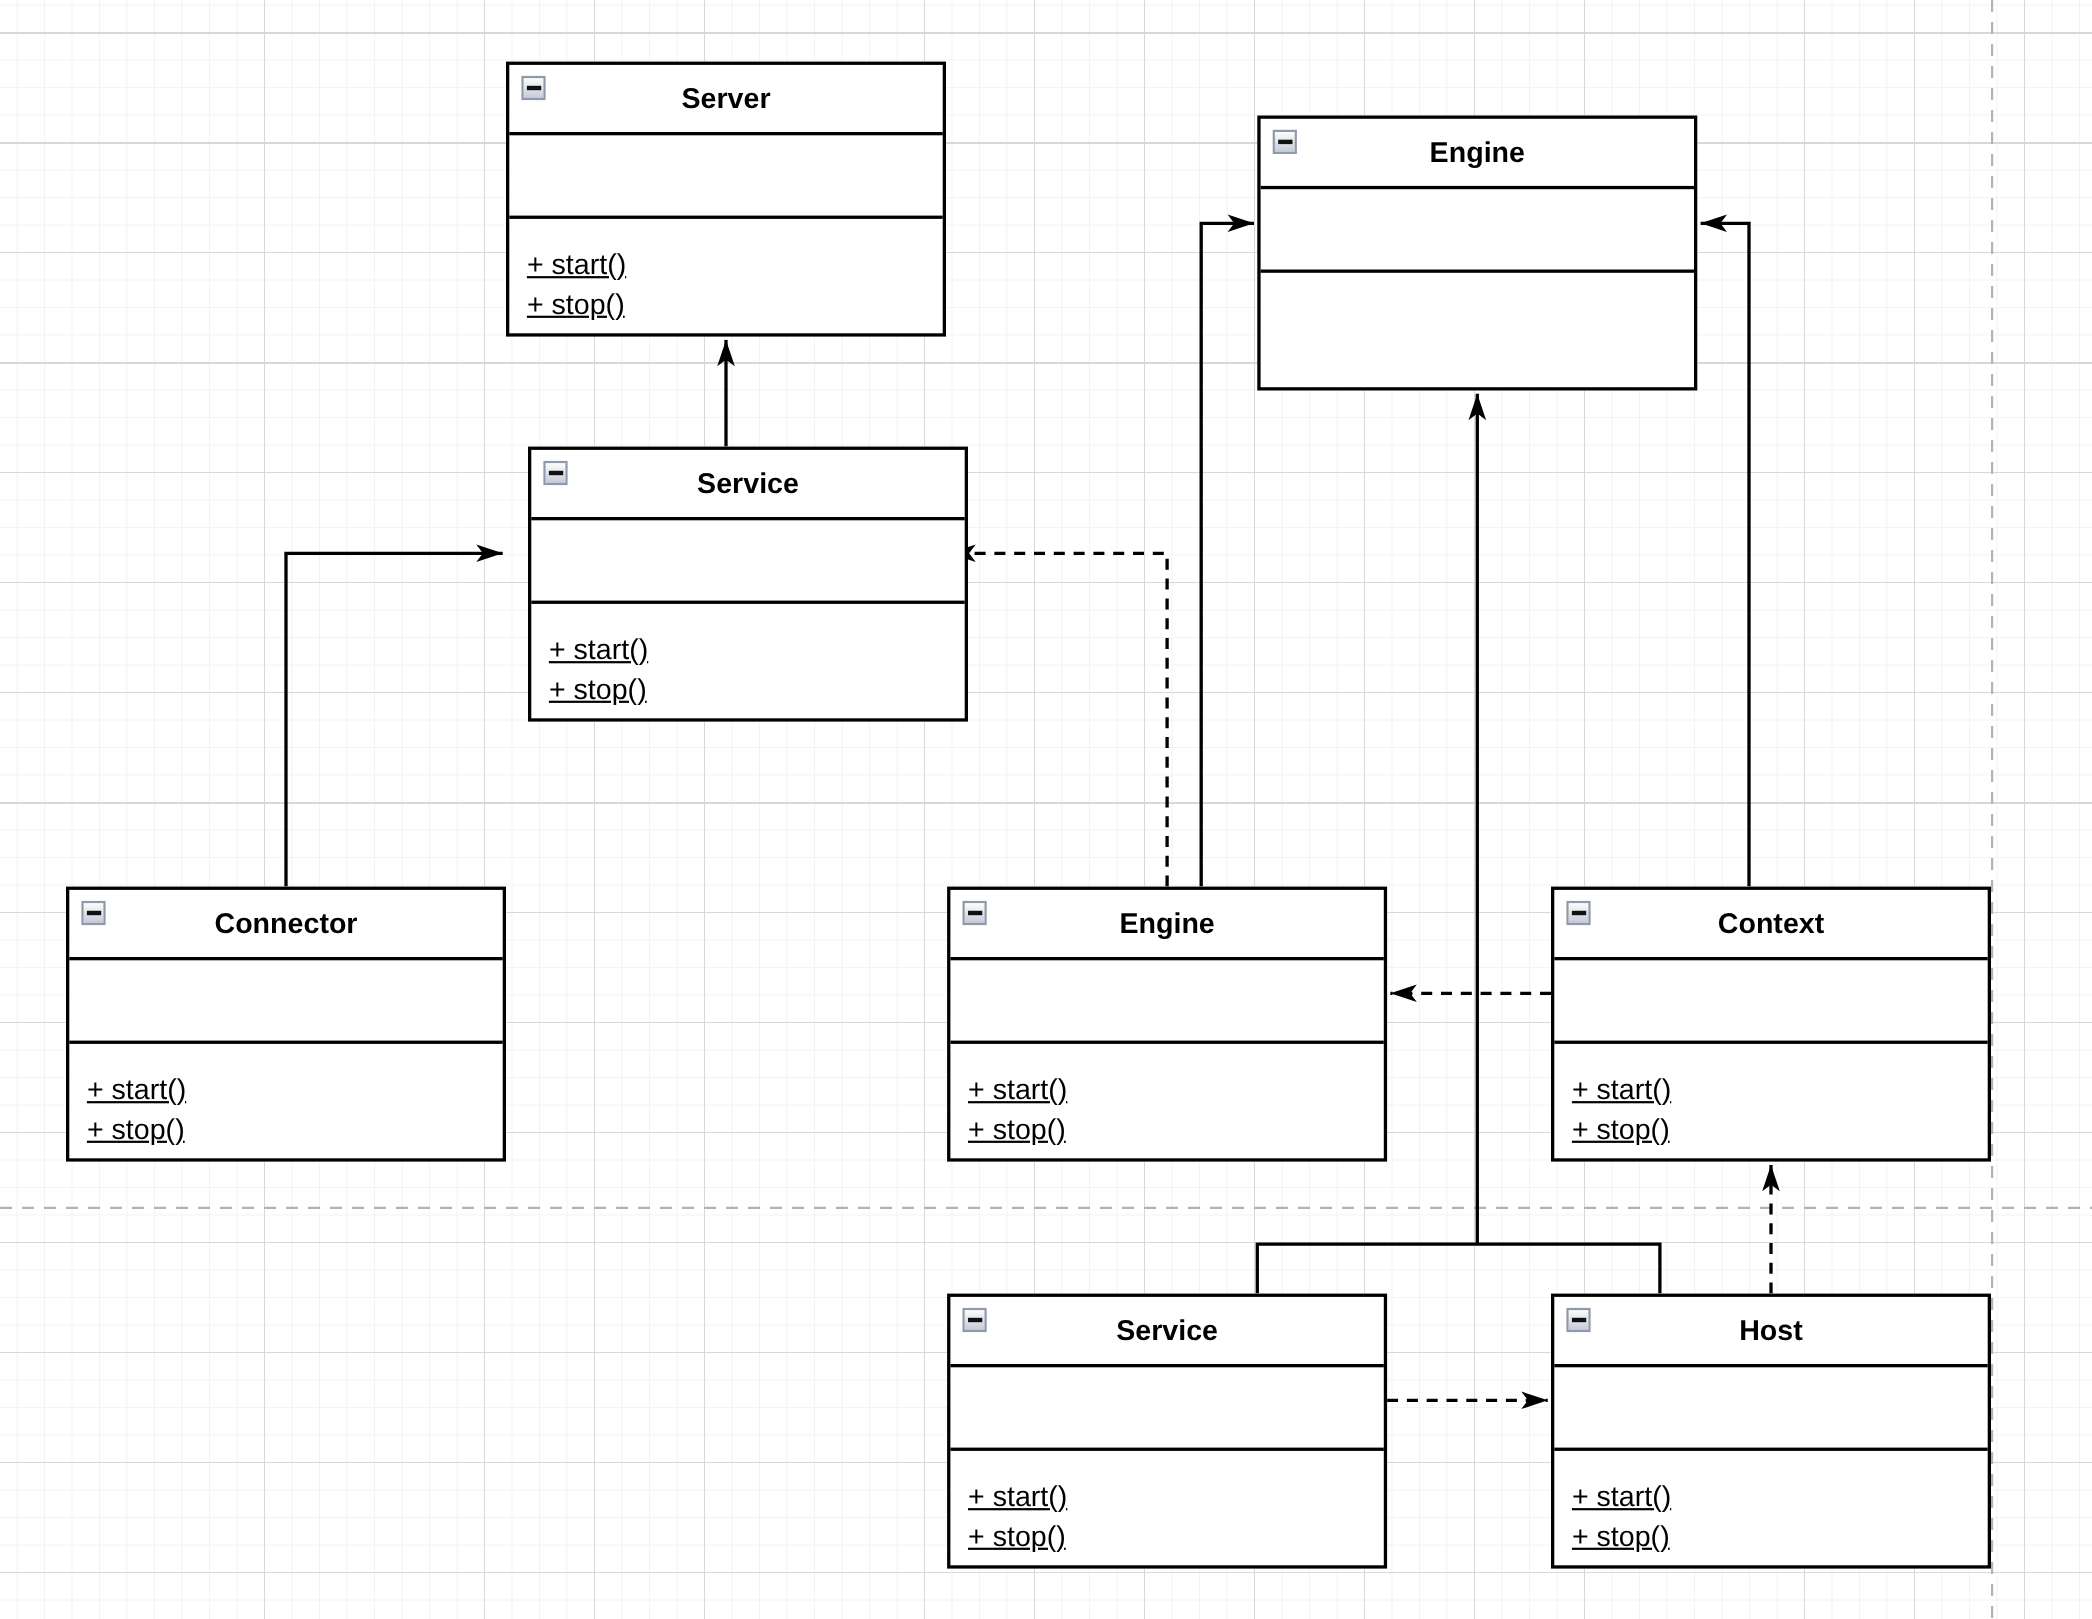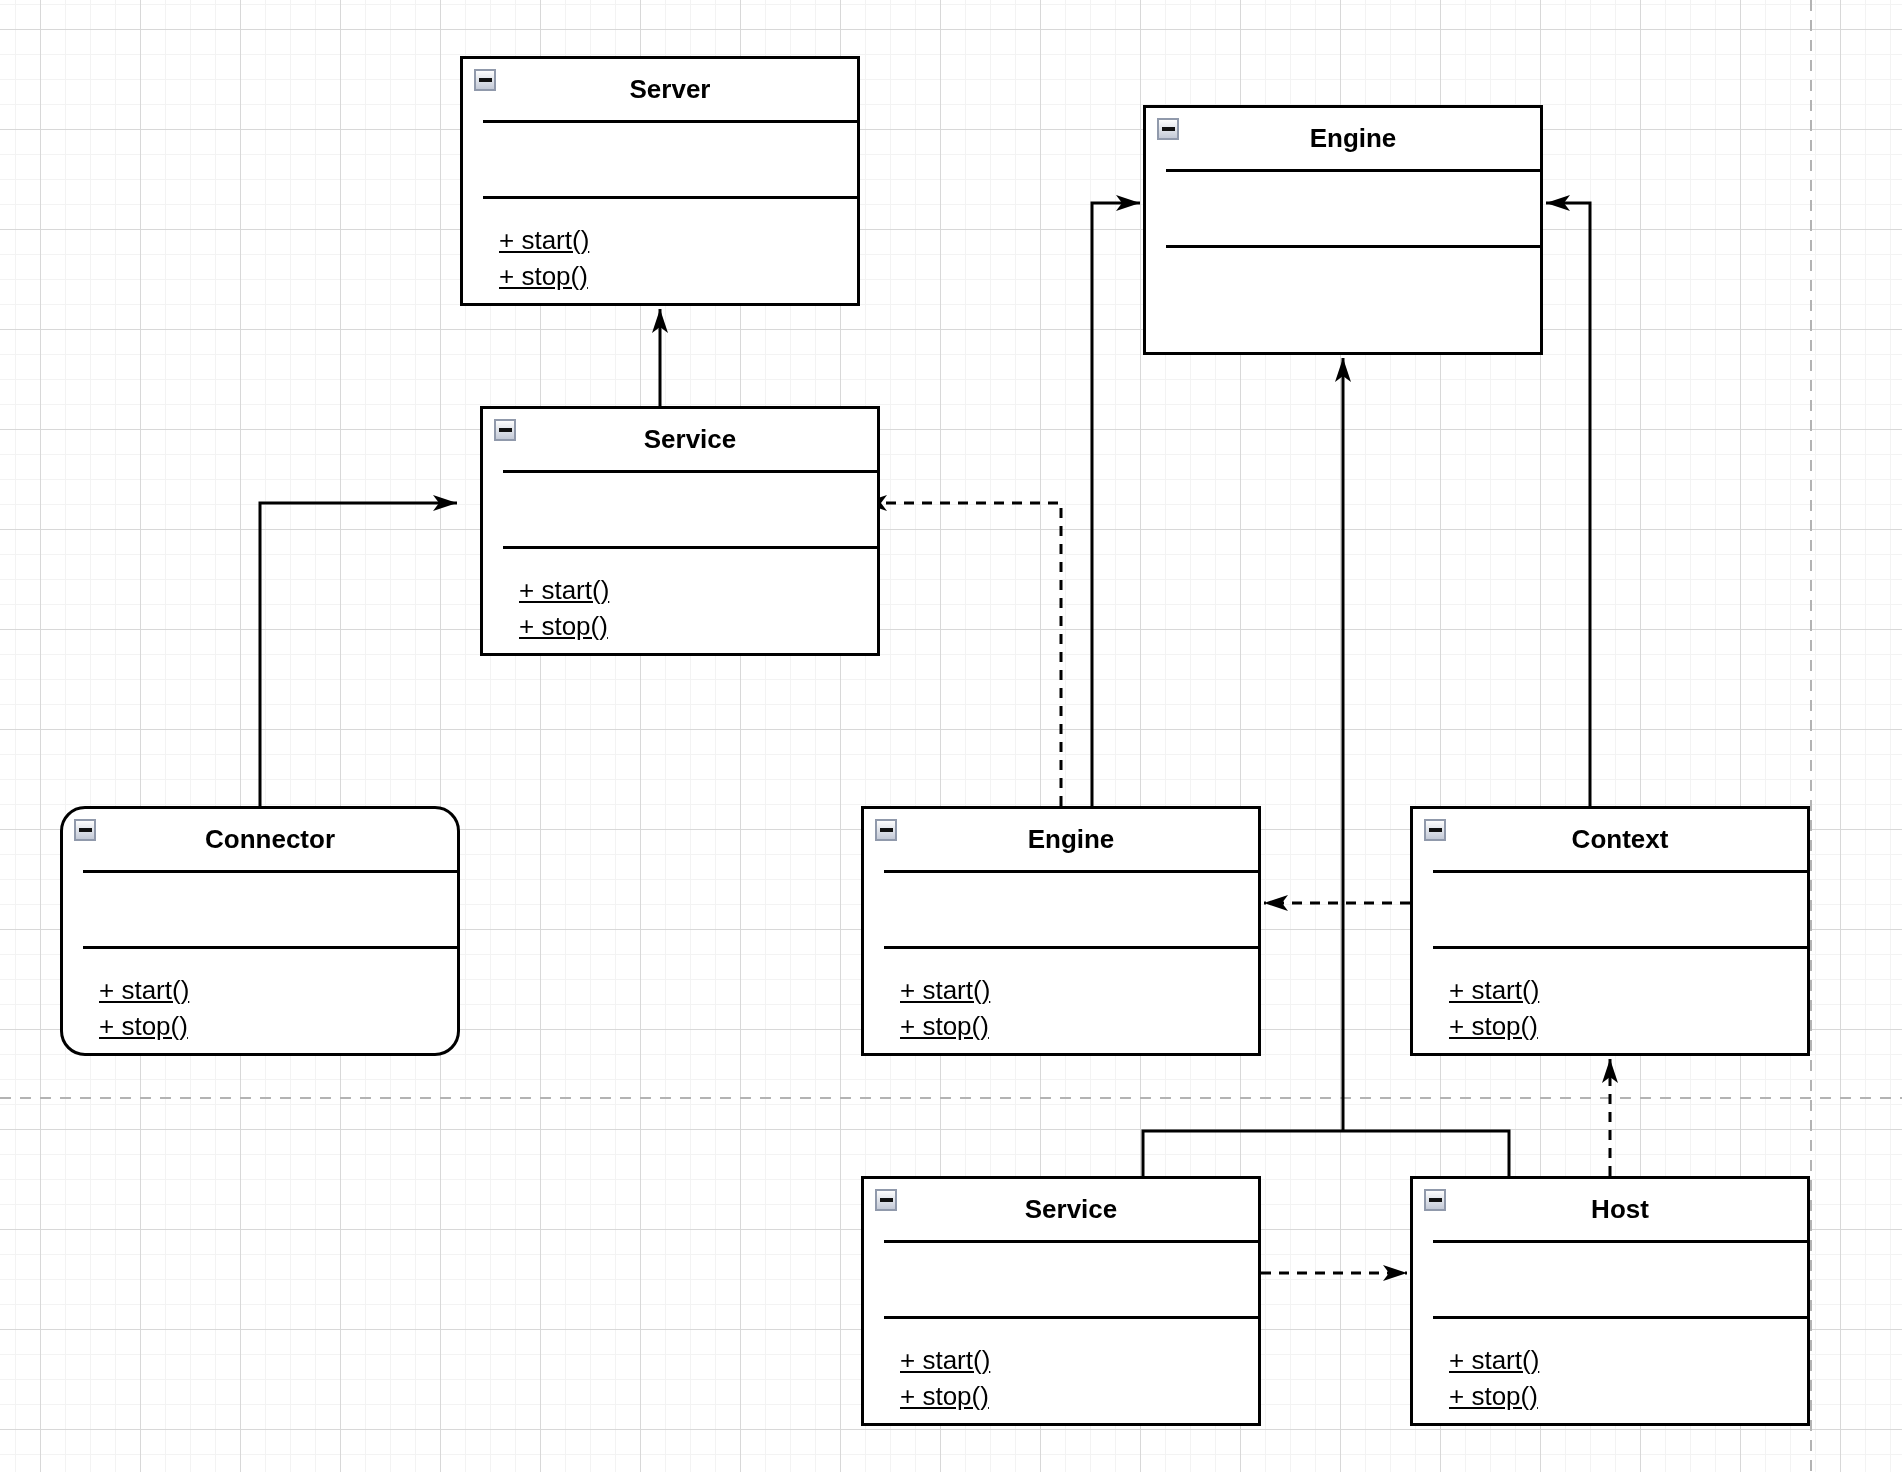--- a/index.html
+++ b/index.html
@@ -21,21 +21,20 @@
   .edge{fill:none;stroke:#000000;stroke-width:3;}
   .edge.dashed{stroke-dasharray:10 8;}
   .pagebreak{fill:none;stroke:#b3b3b3;stroke-width:2;stroke-dasharray:11 9;}
 
   .uml-class{
     position:absolute;z-index:2;
     width:400px;height:250px;
     background:#ffffff;
     border:3px solid #000000;
     box-sizing:border-box;
-    padding-left:20px;
   }
   .uml-title{
     height:61px;border-bottom:3px solid #000000;
     display:flex;align-items:center;justify-content:center;
     font-weight:bold;font-size:26px;color:#000000;
   }
   .uml-attrs{height:73px;border-bottom:3px solid #000000;}
   .uml-methods{
     height:105px;
     padding:23px 0 0 16px;box-sizing:border-box;
@@ -49,21 +48,21 @@
     border:2px solid #9099ab;
     background:linear-gradient(180deg,#fdfdfd 0%,#c4cad7 100%);
     display:flex;align-items:center;justify-content:center;
   }
   .collapse-btn .minus-bar{width:13px;height:4px;background:#111111;}
 
   
   .pos-server   {left:460px; top:56px;}
   .pos-engine-top{left:1143px;top:105px;}
   .pos-service  {left:480px; top:406px;}
-  .pos-connector{left:60px;  top:806px;border-radius:25px;}
+  .pos-connector{left:60px;  top:806px;}
   .pos-engine-mid{left:861px;top:806px;}
   .pos-context  {left:1410px;top:806px;}
   .pos-wrapper  {left:861px; top:1176px;}
   .pos-host     {left:1410px;top:1176px;}
 </style>
 </head>
 <body>
 
 <div class="canvas">
 

